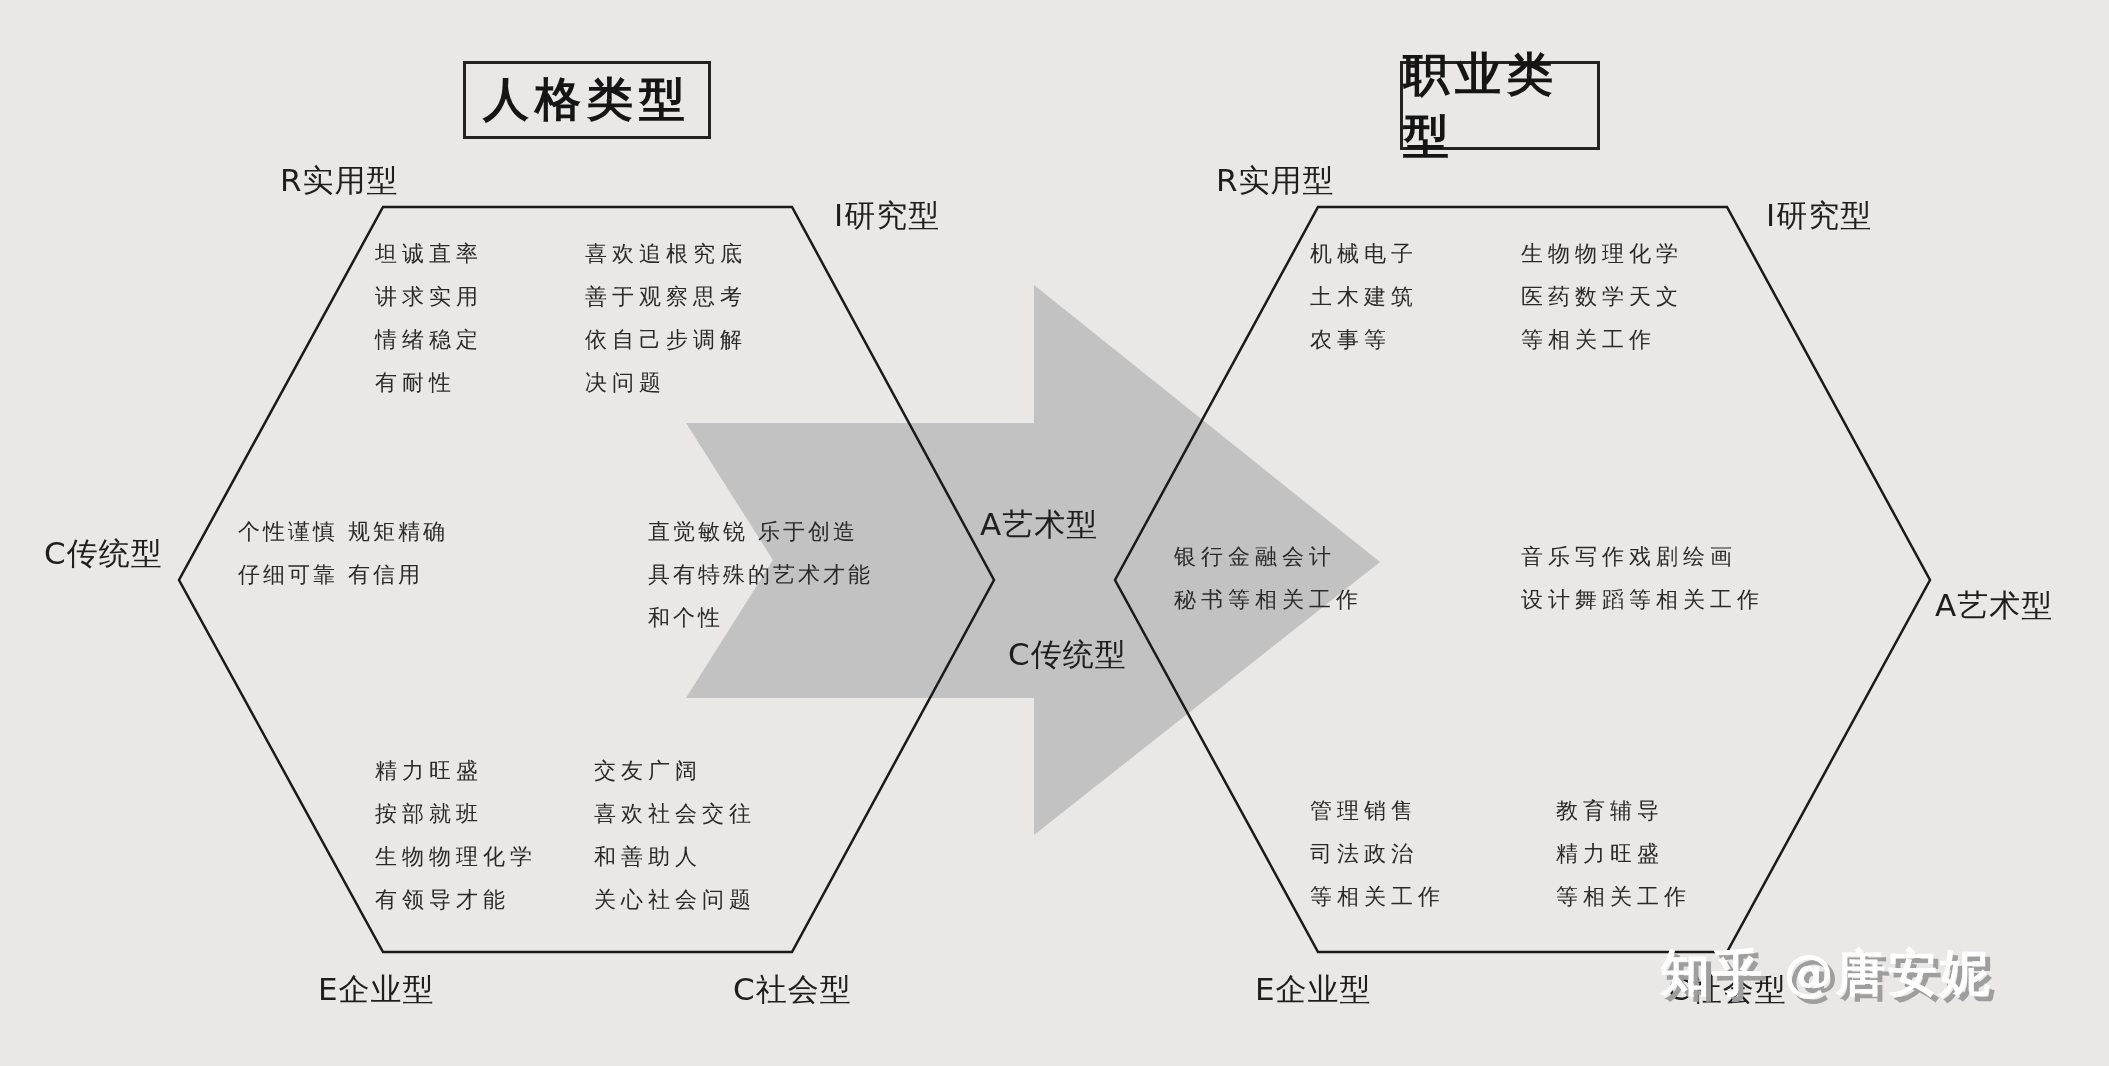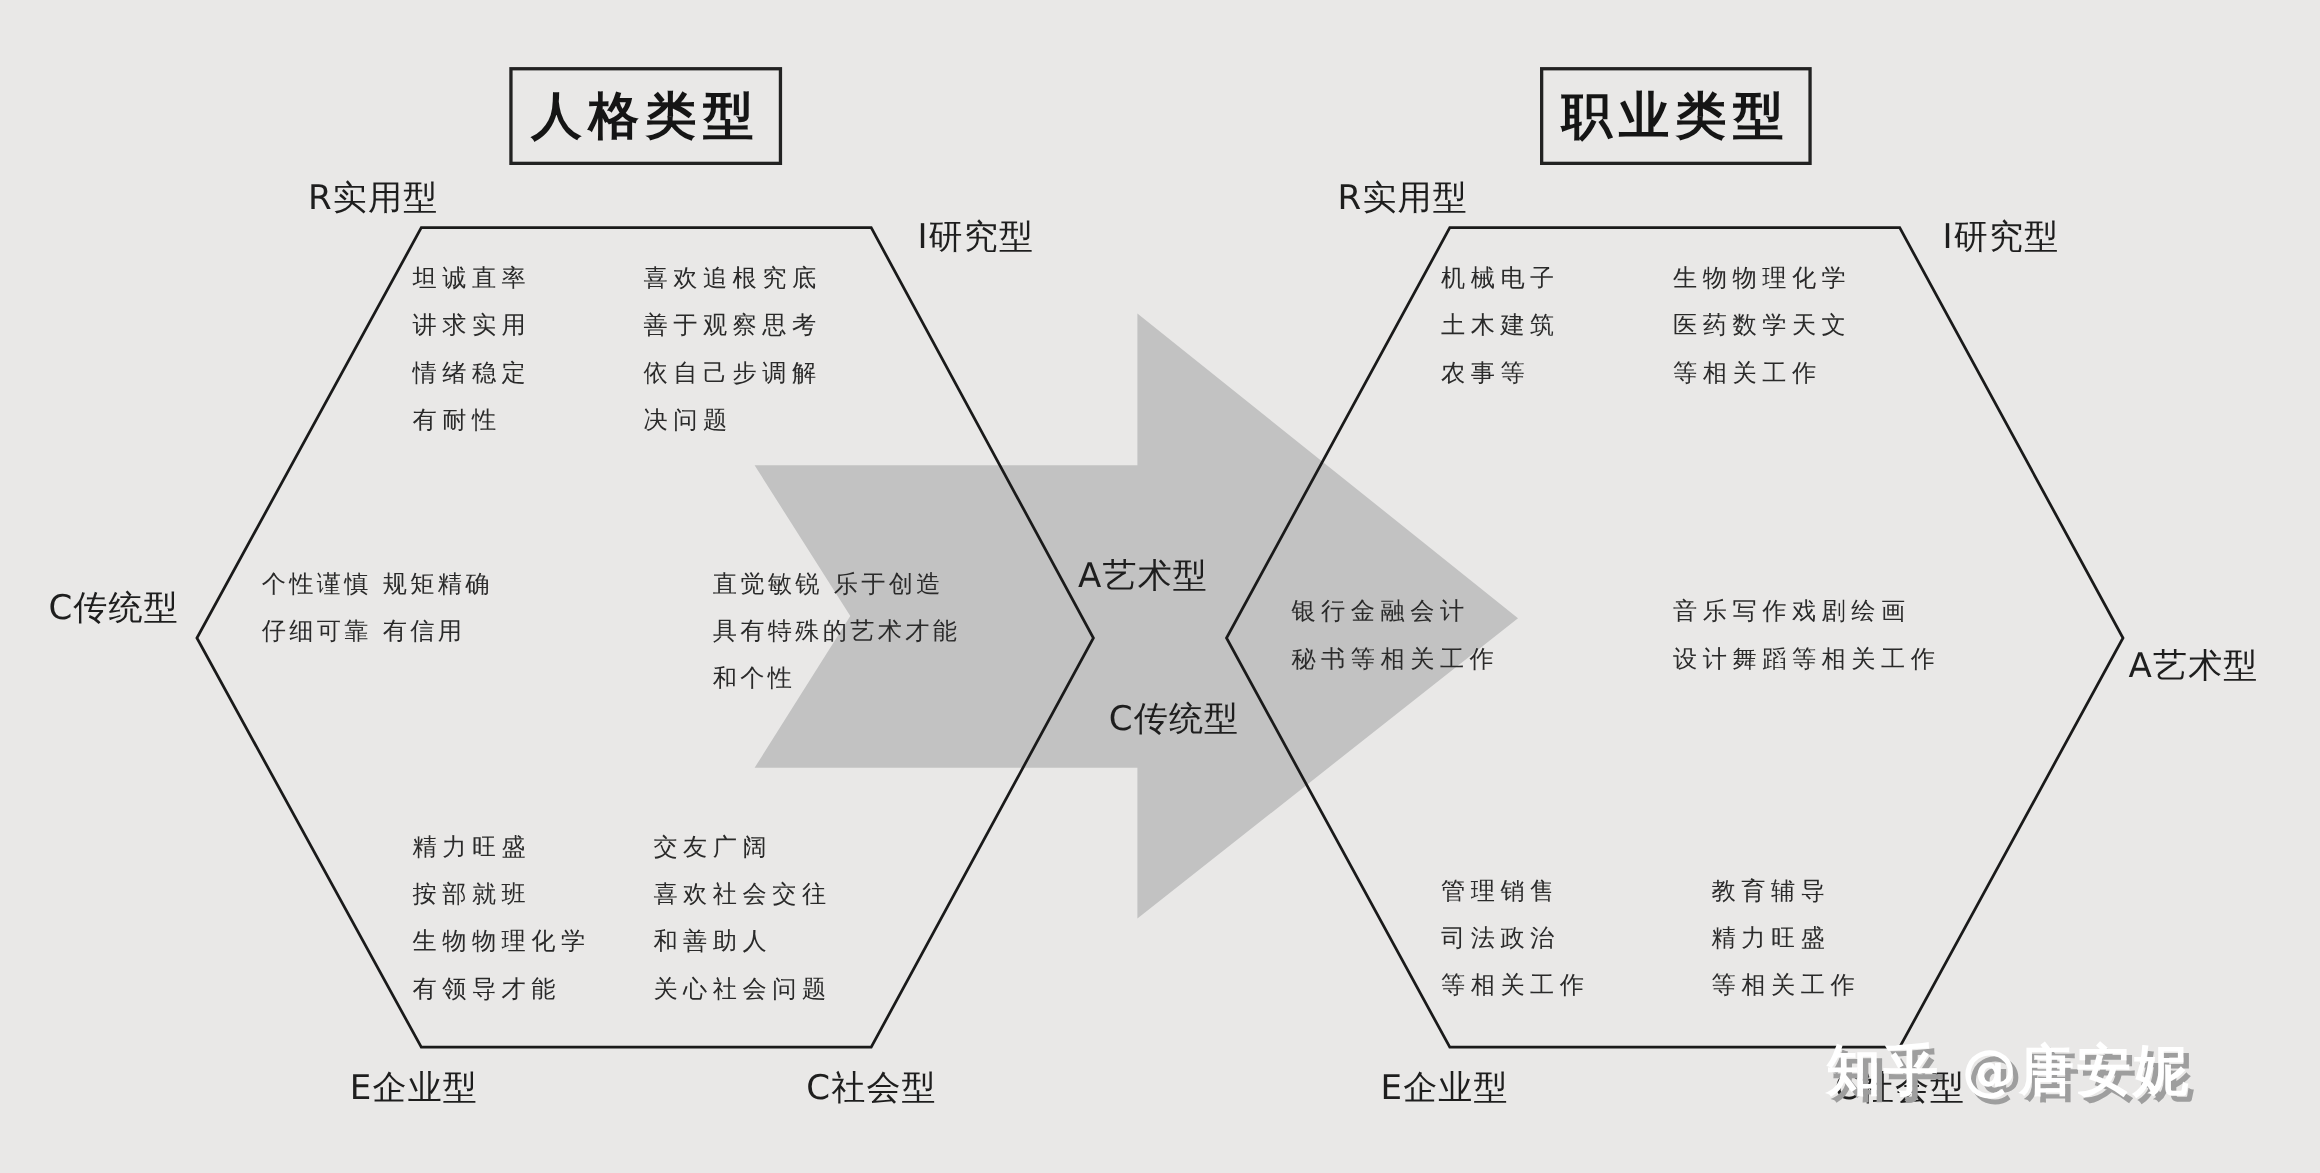--- a/index.html
+++ b/index.html
@@ -42,21 +42,21 @@
   </style>
 </head>
 <body>
 
 <svg class="shapes" width="2109" height="1066" viewBox="0 0 2109 1066">
   <polygon points="686,423 1034,423 1034,285 1380,562 1034,835 1034,698 686,698 773,560" fill="#c2c2c2"></polygon>
   <polygon points="383,207 792,207 994,580 792,952 383,952 179,580" fill="none" stroke="#1a1a1a" stroke-width="2.5"></polygon>
   <polygon points="1318,207 1727,207 1930,580 1727,952 1318,952 1115,580" fill="none" stroke="#1a1a1a" stroke-width="2.5"></polygon>
 </svg>
 
-<div class="title-box" style="left:463px; top:61px; width:248px; height:89px;">人格类型</div>
+<div class="title-box" style="left:463px; top:61px; width:248px; height:78px;">人格类型</div>
 
 <div class="label" style="left:280px; top:162px;">R实用型</div>
 <div class="label" style="left:834px; top:197px;">I研究型</div>
 <div class="label" style="left:44px; top:535px;">C传统型</div>
 <div class="label" style="left:980px; top:506px;">A艺术型</div>
 <div class="label" style="left:318px; top:971px;">E企业型</div>
 <div class="label" style="left:733px; top:971px;">C社会型</div>
 
 <div class="block" style="left:375px; top:232px;">
   <div>坦诚直率</div>
@@ -85,21 +85,21 @@
   <div>生物物理化学</div>
   <div>有领导才能</div>
 </div>
 <div class="block" style="left:594px; top:749px;">
   <div>交友广阔</div>
   <div>喜欢社会交往</div>
   <div>和善助人</div>
   <div>关心社会问题</div>
 </div>
 
-<div class="title-box" style="left:1400px; top:61px; width:247px; height:89px;">职业类型</div>
+<div class="title-box" style="left:1400px; top:61px; width:200px; height:89px;">职业类型</div>
 
 <div class="label" style="left:1216px; top:162px;">R实用型</div>
 <div class="label" style="left:1766px; top:197px;">I研究型</div>
 <div class="label" style="left:1008px; top:636px;">C传统型</div>
 <div class="label" style="left:1935px; top:587px;">A艺术型</div>
 <div class="label" style="left:1255px; top:971px;">E企业型</div>
 <div class="label" style="left:1668px; top:971px;">C社会型</div>
 
 <div class="block" style="left:1310px; top:232px;">
   <div>机械电子</div>

